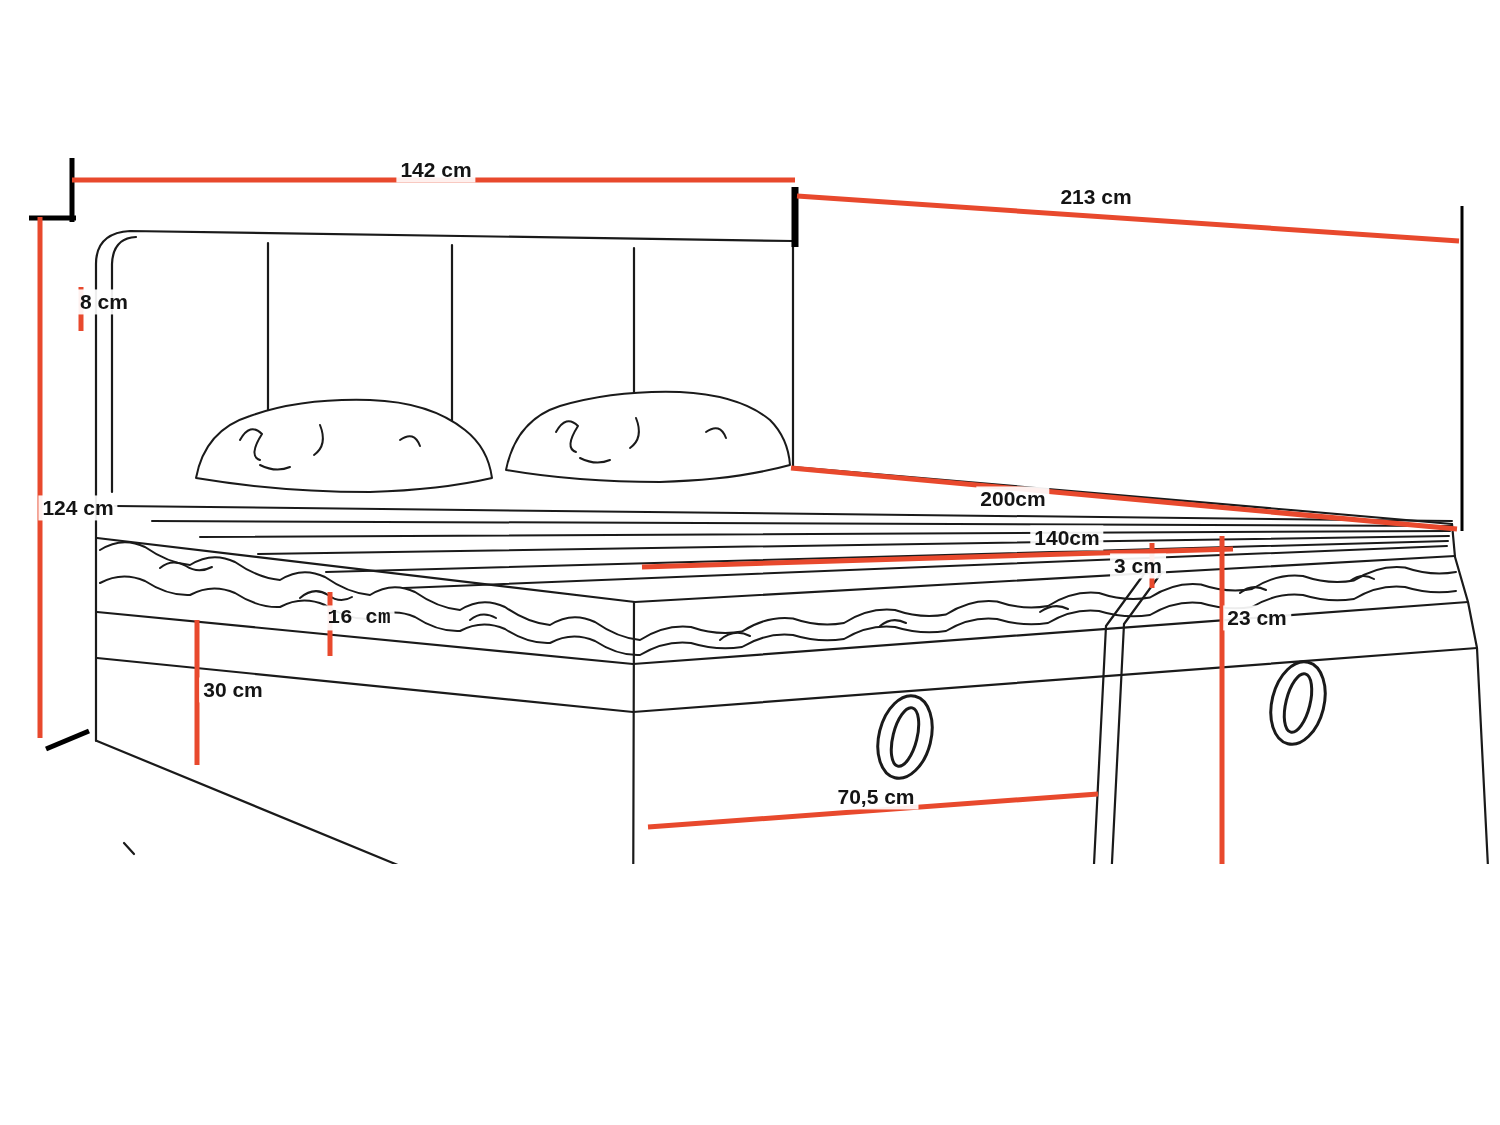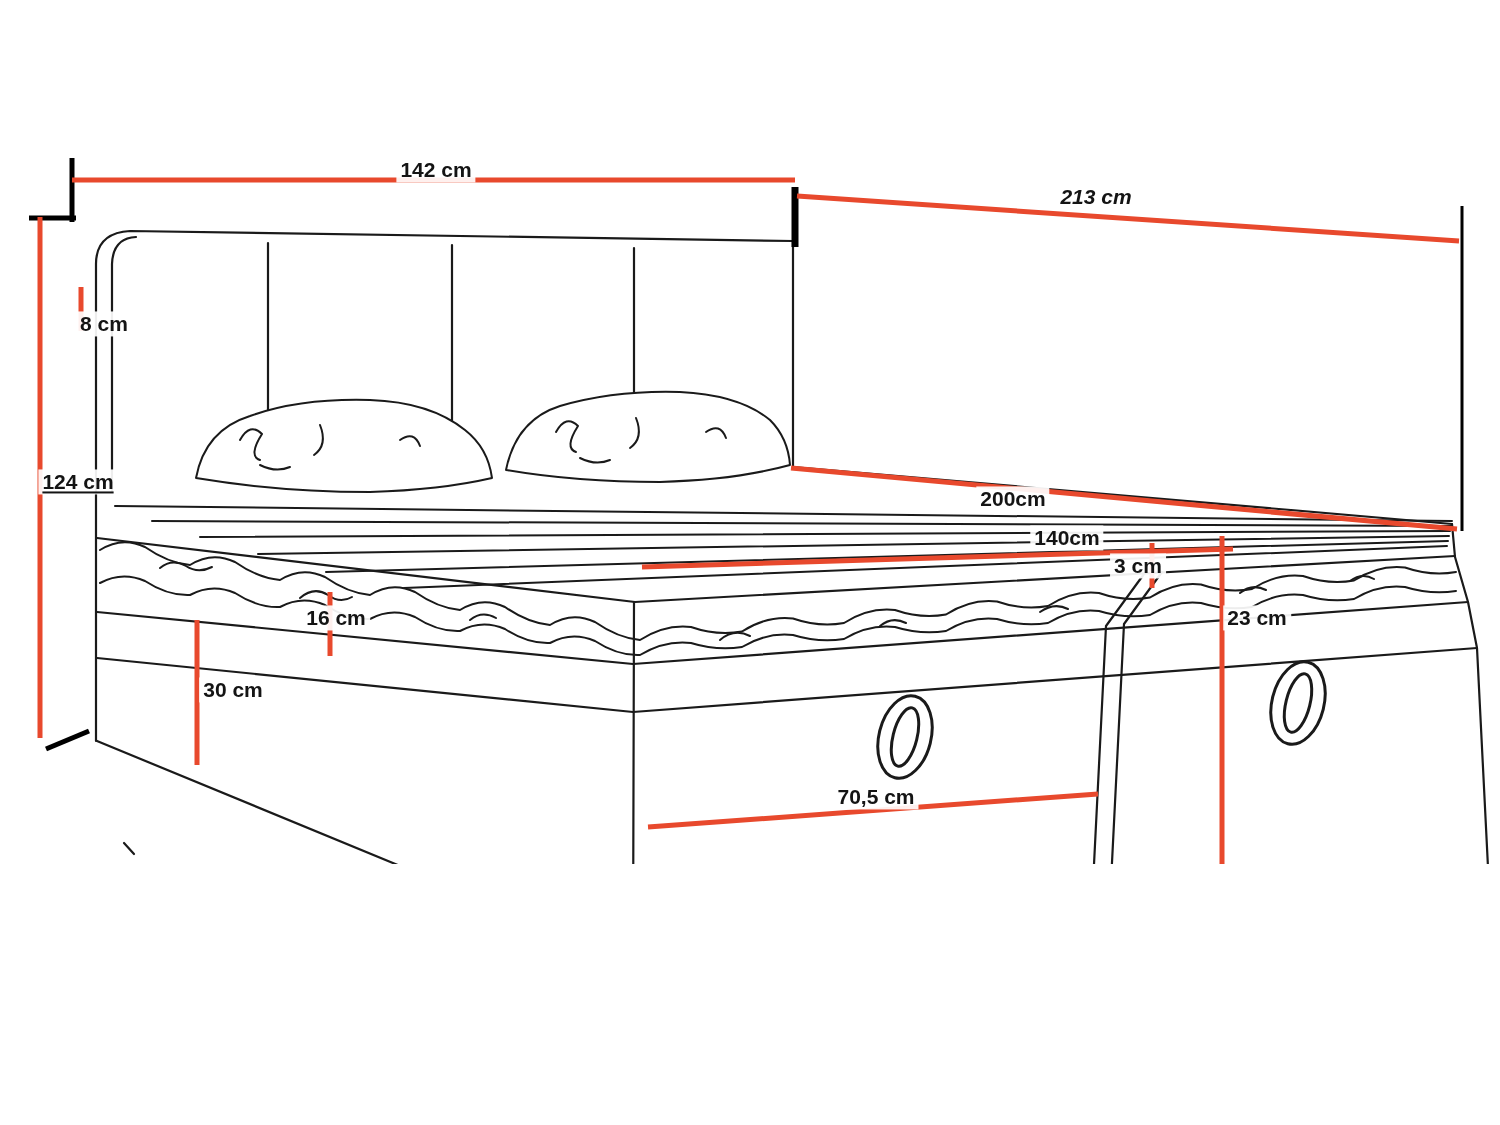--- a/index.html
+++ b/index.html
@@ -118,24 +118,24 @@
       <line x1="642" y1="567" x2="1233" y2="549"></line>
       <line x1="1152" y1="543" x2="1152" y2="588"></line>
       <line x1="330" y1="592" x2="330" y2="656"></line>
       <line x1="1222" y1="536" x2="1222" y2="880"></line>
       <line x1="197" y1="620" x2="197" y2="765"></line>
       <line x1="648" y1="827" x2="1098" y2="794"></line>
     </g>
   </svg>
 
   <div class="lbl" style="left:436px;top:170px;">142 cm</div>
-  <div class="lbl" style="left:1096px;top:197px;font-style:italic;">213 cm</div>
-  <div class="lbl" style="left:104px;top:324px;text-align:center;">8 cm</div>
-  <div class="lbl" style="left:78px;top:482px;text-decoration:underline;">124 cm</div>
+  <div class="lbl" style="left:1096px;top:197px;">213 cm</div>
+  <div class="lbl" style="left:104px;top:302px;text-align:center;">8 cm</div>
+  <div class="lbl" style="left:78px;top:508px;">124 cm</div>
   <div class="lbl" style="left:1013px;top:499px;">200cm</div>
   <div class="lbl" style="left:1067px;top:538px;">140cm</div>
   <div class="lbl" style="left:1138px;top:566px;">3 cm</div>
-  <div class="lbl" style="left:336px;top:618px;">16 cm</div>
+  <div class="lbl" style="left:359px;top:618px;font-family:Liberation Mono, monospace;">16 cm</div>
   <div class="lbl" style="left:1257px;top:618px;">23 cm</div>
   <div class="lbl" style="left:233px;top:690px;">30 cm</div>
   <div class="lbl" style="left:876px;top:797px;text-align:right;">70,5 cm</div>
 
 </div>
 
 </body></html>

